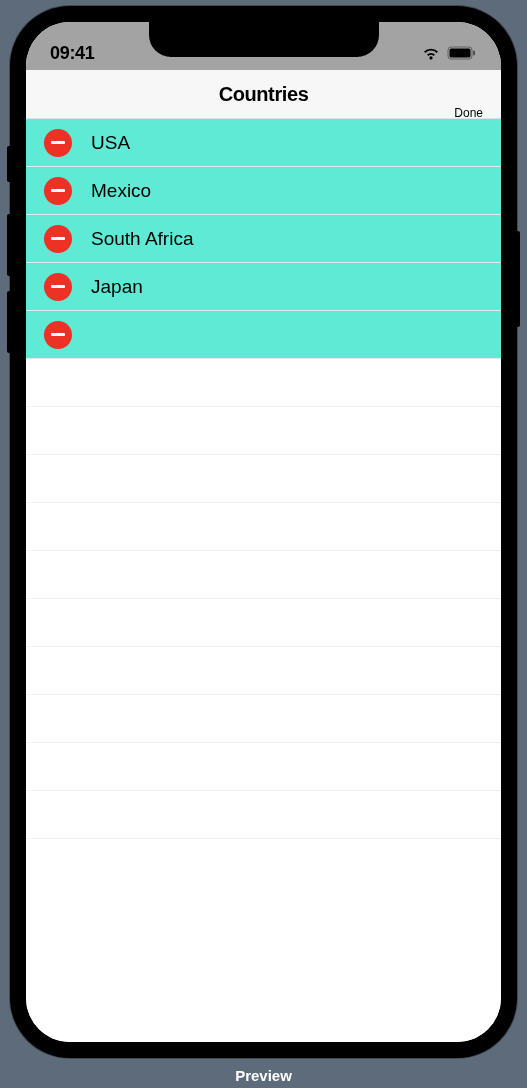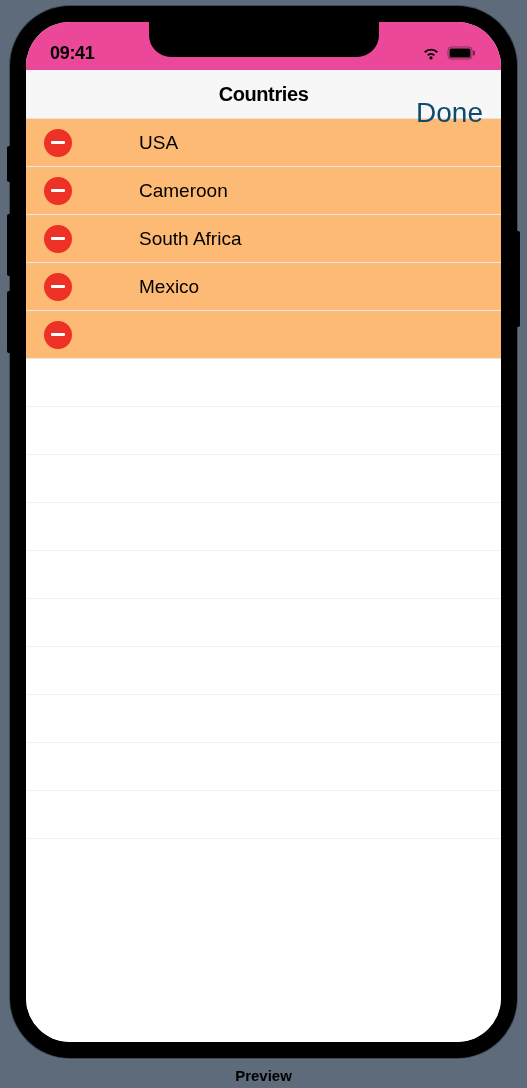--- a/index.html
+++ b/index.html
@@ -90,21 +90,21 @@
       border-radius: 0 0 22px 22px;
       z-index: 100;
     }
     
     .status-bar {
       height: 48px;
       display: flex;
       justify-content: space-between;
       align-items: center;
       padding: 14px 24px 0;
-      background: #ec4899;
+      background: #a3a3a3;
     }
     
     .status-time {
       font-size: 18px;
       font-weight: 700;
       letter-spacing: -0.3px;
     }
     
     .status-icons {
       display: flex;
@@ -128,41 +128,40 @@
     
     .nav-title {
       font-size: 20px;
       font-weight: 700;
       letter-spacing: -0.4px;
     }
     
     .nav-done {
       position: absolute;
       right: 18px;
-      font-size: 28px;
+      font-size: 12px;
       font-weight: 400;
-      color: #0c4a6e;
+      color: #000000;
       cursor: pointer;
       margin-top: 38px;
     }
     
     .list {
       flex: 1;
       background: #fff;
       overflow-y: auto;
     }
     
     .list-item {
       display: flex;
       align-items: center;
       height: 48px;
       padding-left: 18px;
       border-bottom: 1px solid #e8e8e8;
-      background: #fdba74;
-      gap: 48px;
+      background: #5eead4;
     }
     
     .delete-icon {
       width: 28px;
       height: 28px;
       border-radius: 50%;
       background: #ed3124;
       display: flex;
       align-items: center;
       justify-content: center;
@@ -192,21 +191,21 @@
       padding-left: 18px;
       border-bottom: 1px solid #efefef;
       background: #fff;
     }
     
     .preview-label {
       position: absolute;
       bottom: 4px;
       left: 50%;
       transform: translateX(-50%);
-      color: #000000;
+      color: #ffffff;
       font-size: 15px;
       font-weight: 700;
     }
   </style>
 </head>
 <body>
 
 <div class="device-frame">
   <div class="side-button-left-1"></div>
   <div class="side-button-left-2"></div>
@@ -239,29 +238,29 @@
       <div class="nav-done">Done</div>
     </div>
 
     <div class="list" id="country-list">
     <div class="list-item">
           <div class="delete-icon"></div>
           <div class="item-label">USA</div>
         </div>
         <div class="list-item">
           <div class="delete-icon"></div>
-          <div class="item-label">Cameroon</div>
+          <div class="item-label">Mexico</div>
         </div>
         <div class="list-item">
           <div class="delete-icon"></div>
           <div class="item-label">South Africa</div>
         </div>
         <div class="list-item">
           <div class="delete-icon"></div>
-          <div class="item-label">Mexico</div>
+          <div class="item-label">Japan</div>
         </div>
         <div class="list-item">
           <div class="delete-icon"></div>
         </div>
         <div class="empty-item"></div>
         <div class="empty-item"></div>
         <div class="empty-item"></div>
         <div class="empty-item"></div>
         <div class="empty-item"></div>
         <div class="empty-item"></div>

